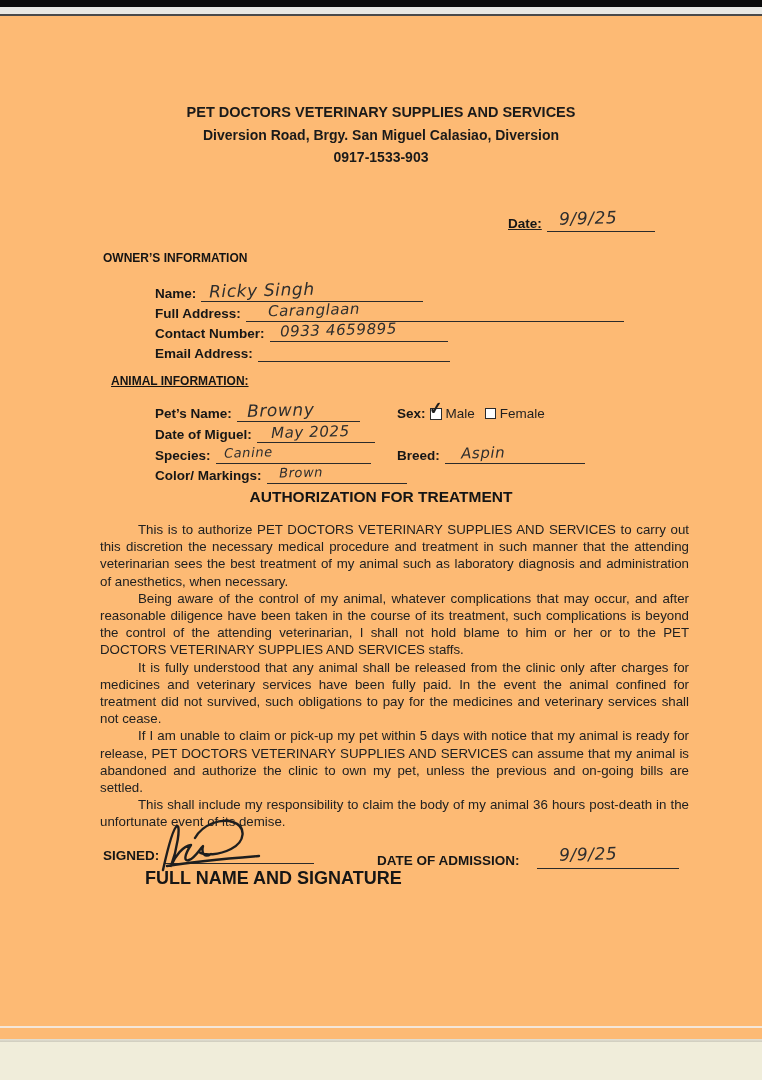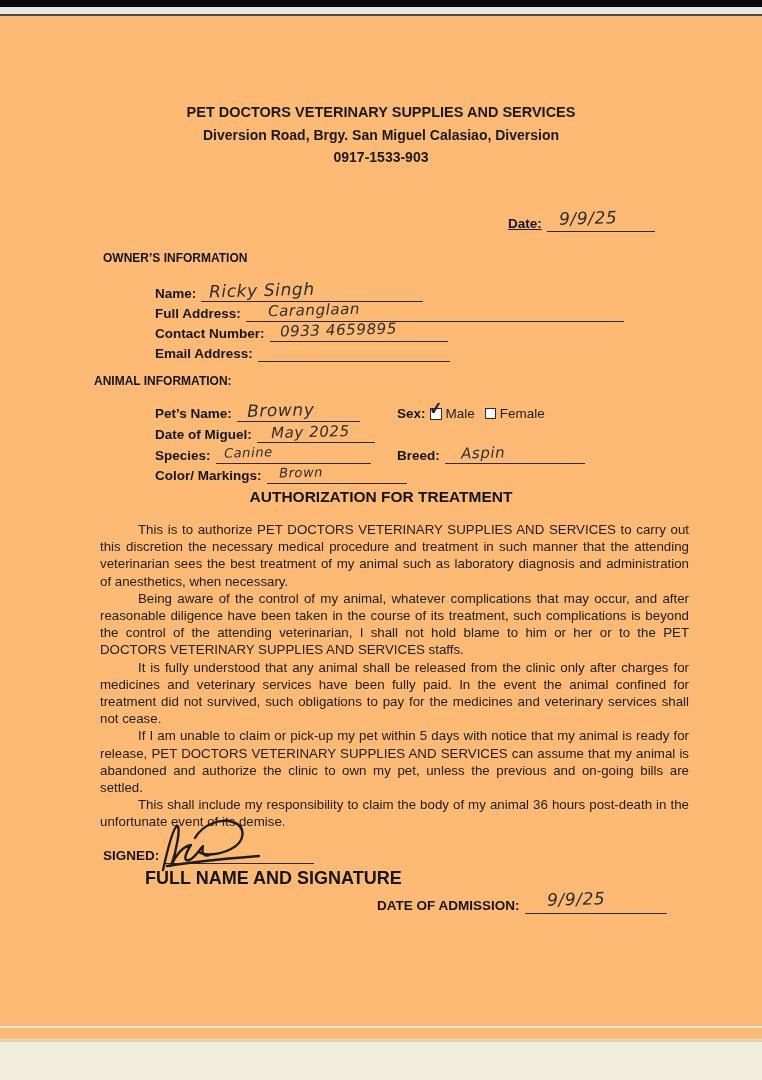--- a/index.html
+++ b/index.html
@@ -91,21 +91,21 @@
     </span>
   </div>
 
   <div class="field" style="left:155px;top:343px;">
     <span class="lbl">Email Address:</span>
     <span class="line" style="width:192px;">
       <span class="hw"></span>
     </span>
   </div>
 
-  <div class="sec-title" style="left:94px;top:374px;">ANIMAL INFORMATION:</div>
+  <div class="sec-title" style="left:111px;top:374px;text-decoration:underline;">ANIMAL INFORMATION:</div>
 
   <div class="field" style="left:155px;top:403px;">
     <span class="lbl">Pet’s Name:</span>
     <span class="line" style="width:123px;">
       <span class="hw hw-lg" style="left:10px;">Browny</span>
     </span>
   </div>
 
   <div class="sex-group" style="left:397px;top:405px;">
     <span class="lbl" style="padding-right:2px;">Sex:</span>
@@ -160,21 +160,21 @@
              M48,22 C56,8 74,2 86,6 C100,11 98,26 84,33 C72,39 58,40 52,36
              M20,50 C44,46 86,42 112,40" fill="none" stroke="#1e1e1e" stroke-width="2.4" stroke-linecap="round" stroke-linejoin="round"></path>
   </svg>
 
   <div class="field" style="left:103px;top:845px;">
     <span class="lbl">SIGNED:</span>
     <span class="line" style="width:150px;"></span>
   </div>
   <div class="sub-label" style="left:145px;top:868px;">FULL NAME AND SIGNATURE</div>
 
-  <div class="field" style="left:377px;top:895px;">
+  <div class="field" style="left:377px;top:850px;gap:12px;">
     <span class="lbl">DATE OF ADMISSION:</span>
     <span class="line" style="width:142px;">
       <span class="hw hw-lg" style="left:22px;bottom:4px;">9/9/25</span>
     </span>
   </div>
 
   <div class="crease"></div>
   <div class="paper-edge"></div>
   <div class="strip-bottom"></div>
 </div>

